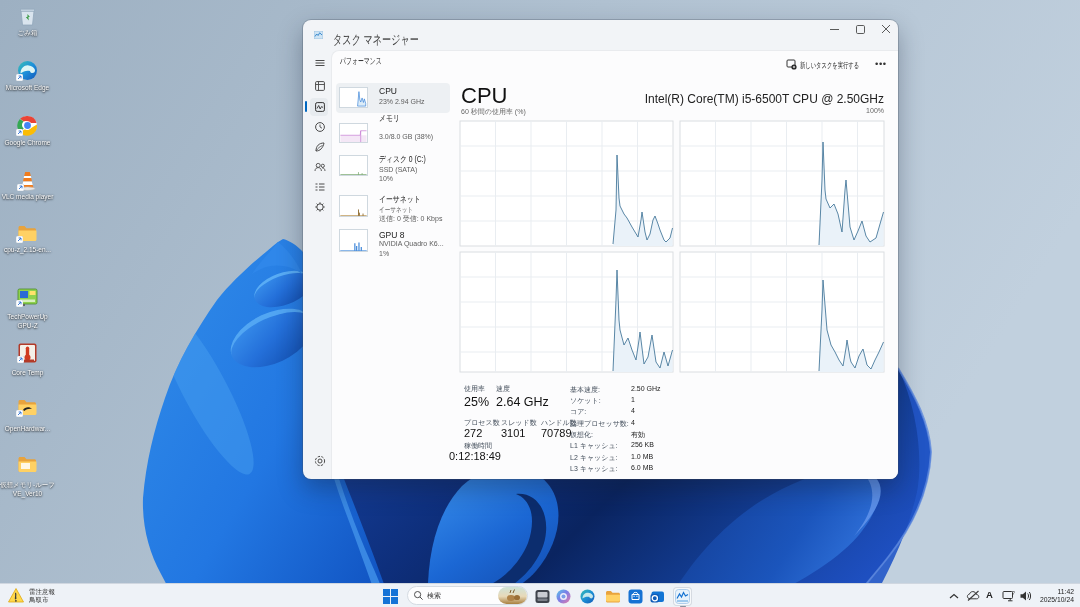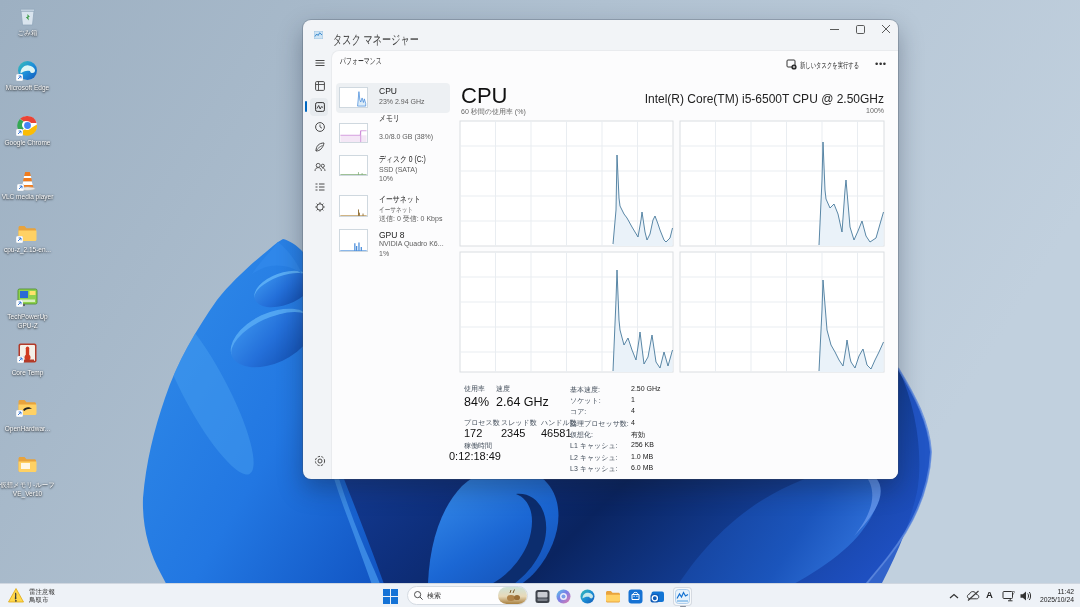--- a/index.html
+++ b/index.html
@@ -349,28 +349,28 @@
 <path d="M360,125 L363,60 L364,22 L366,70 L367,79 L371,88 L375,84 L379,94 L383,112 L386,70 L387,60 L390,95 L391,107 L395,120 L399,111 L403,101 L407,116 L411,122 L417,118 L421,104 L424.5,92 L424.5,126 L360,126 Z" fill="#eaf2f9"></path>
 <path d="M360,125 L363,60 L364,22 L366,70 L367,79 L371,88 L375,84 L379,94 L383,112 L386,70 L387,60 L390,95 L391,107 L395,120 L399,111 L403,101 L407,116 L411,122 L417,118 L421,104 L424.5,92" fill="none" stroke="#47799c" stroke-width="0.9" stroke-linejoin="round"></path>
 <path d="M154,251 L157,180 L158,150 L160,200 L161,210 L165,225 L169,218 L173,230 L177,240 L180,220 L181,212 L184,236 L185,244 L189,237 L193,215 L197,242 L201,248 L205,232 L209,246 L213.5,230 L213.5,252 L154,252 Z" fill="#eaf2f9"></path>
 <path d="M154,251 L157,180 L158,150 L160,200 L161,210 L165,225 L169,218 L173,230 L177,240 L180,220 L181,212 L184,236 L185,244 L189,237 L193,215 L197,242 L201,248 L205,232 L209,246 L213.5,230" fill="none" stroke="#47799c" stroke-width="0.9" stroke-linejoin="round"></path>
 <path d="M360,251 L363,190 L364,160 L368,210 L372,225 L376,232 L380,240 L384,246 L387,228 L388,220 L391,238 L392,242 L396,248 L400,236 L404,229 L408,245 L412,249 L416,240 L420,232 L424.5,222 L424.5,252 L360,252 Z" fill="#eaf2f9"></path>
 <path d="M360,251 L363,190 L364,160 L368,210 L372,225 L376,232 L380,240 L384,246 L387,228 L388,220 L391,238 L392,242 L396,248 L400,236 L404,229 L408,245 L412,249 L416,240 L420,232 L424.5,222" fill="none" stroke="#47799c" stroke-width="0.9" stroke-linejoin="round"></path>
 </svg>
 
  <div class="slabel" style="left:161px;top:364px">使用率</div>
  <div class="slabel" style="left:193px;top:364px">速度</div>
- <div class="bigval" style="left:161px;top:375px">84%</div>
+ <div class="bigval" style="left:161px;top:375px">25%</div>
  <div class="bigval" style="left:193px;top:375px">2.64 GHz</div>
  <div class="slabel" style="left:161px;top:398px">プロセス数</div>
  <div class="slabel" style="left:198px;top:398px">スレッド数</div>
  <div class="slabel" style="left:238px;top:398px">ハンドル数</div>
- <div class="abs" style="left:161px;top:407px;font-size:11px;color:#111">172</div>
- <div class="abs" style="left:198px;top:407px;font-size:11px;color:#111">2345</div>
- <div class="abs" style="left:238px;top:407px;font-size:11px;color:#111">46581</div>
+ <div class="abs" style="left:161px;top:407px;font-size:11px;color:#111">272</div>
+ <div class="abs" style="left:198px;top:407px;font-size:11px;color:#111">3101</div>
+ <div class="abs" style="left:238px;top:407px;font-size:11px;color:#111">70789</div>
  <div class="slabel" style="left:161px;top:421px">稼働時間</div>
  <div class="abs" style="left:146px;top:430px;font-size:11px;color:#111">0:12:18:49</div>
  <div class="slabel" style="left:267px;top:364.5px">基本速度:</div>
       <div class="sval" style="left:328px;top:364.5px">2.50 GHz</div>
  <div class="slabel" style="left:267px;top:376px">ソケット:</div>
       <div class="sval" style="left:328px;top:376px">1</div>
  <div class="slabel" style="left:267px;top:387px">コア:</div>
       <div class="sval" style="left:328px;top:387px">4</div>
  <div class="slabel" style="left:267px;top:398.5px">論理プロセッサ数:</div>
       <div class="sval" style="left:328px;top:398.5px">4</div>

